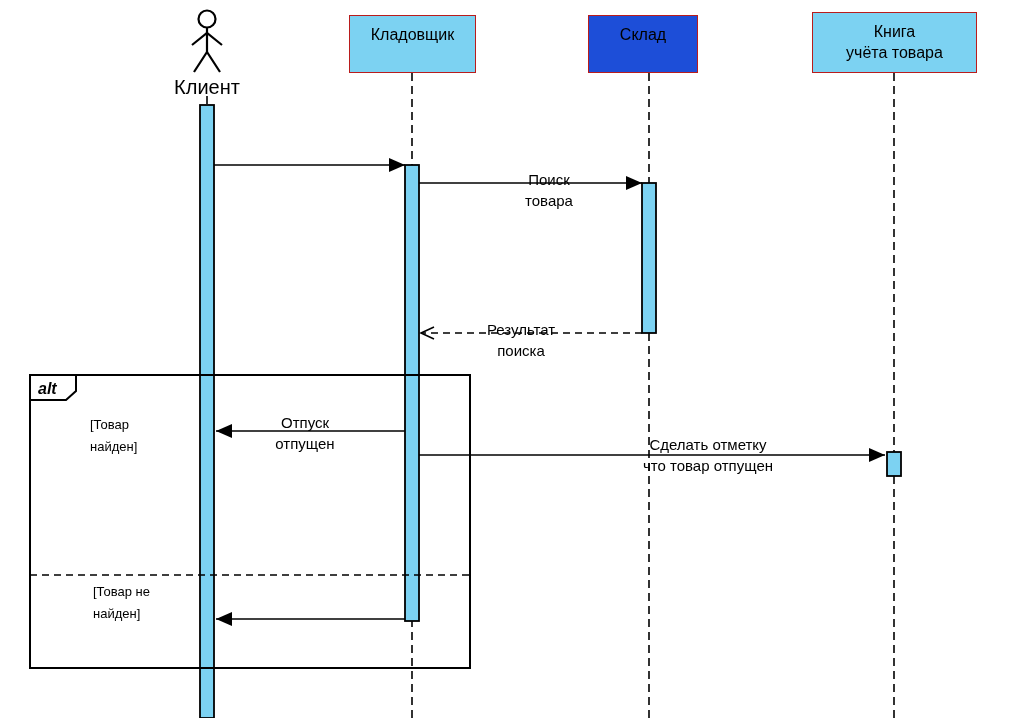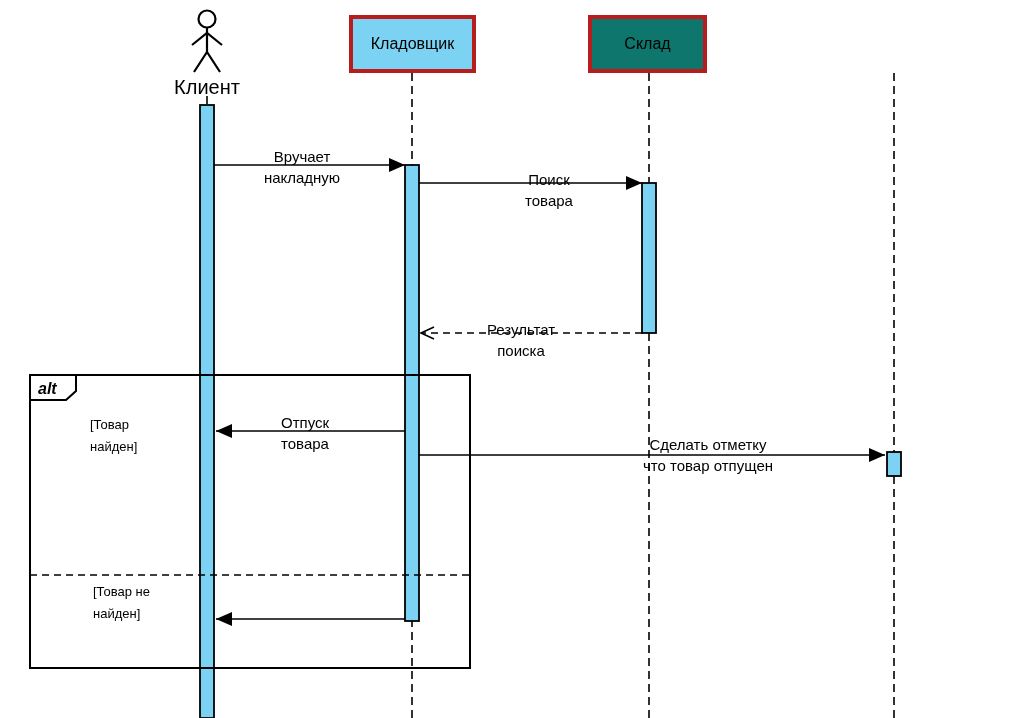--- a/index.html
+++ b/index.html
@@ -21,25 +21,25 @@
   .msg-line.dashed { stroke-dasharray: 7 5; }
   .frame { fill: none; stroke: #000; stroke-width: 2; }
   .frame-tab { fill: #fff; stroke: #000; stroke-width: 2; }
   .frame-divider { stroke: #000; stroke-width: 1.6; stroke-dasharray: 7 5; }
   .actor-stroke { stroke: #000; stroke-width: 2.2; fill: none; }
   .actor-head { fill: #fff; stroke: #000; stroke-width: 2.2; }
 
   
   .head-box {
     position: absolute;
-    border: 4px solid #b91c1c;
+    border: 1px solid #b91c1c;
     display: flex;
     justify-content: center;
     align-items: flex-start;
-    padding-top: 14px;
+    padding-top: 8px;
     text-align: center;
     font-size: 16px;
     line-height: 21px;
     white-space: pre-line;
   }
   .label {
     position: absolute;
     transform: translate(-50%, -50%);
     text-align: center;
     font-size: 15px;
@@ -101,36 +101,36 @@
     <g>
       <circle class="actor-head" cx="207" cy="19" r="8.5"></circle>
       <line class="actor-stroke" x1="207" y1="27.5" x2="207" y2="52"></line>
       <path class="actor-stroke" d="M192,45 L207,33 L222,45"></path>
       <path class="actor-stroke" d="M194,72 L207,52 L220,72"></path>
     </g>
   </svg>
 
   <div class="head-box" style="left: 349px; top: 15px; width: 127px; height: 58px; background-color: rgb(124, 210, 242);">Кладовщик</div>
 
-  <div class="head-box" style="left: 588px; top: 15px; width: 119px; height: 58px; background-color: #0f766e;">Склад</div>
+  <div class="head-box" style="left: 588px; top: 15px; width: 110px; height: 58px; background-color: #1d4ed8;">Склад</div>
 
+  <div class="head-box" style="left: 812px; top: 12px; width: 165px; height: 61px; background-color: rgb(124, 210, 242);">Книга
+учёта товара</div>
 
   <div class="label" style="left:207px; top:87px; font-size:20px;">Клиент</div>
 
-  <div class="label" style="left:302px; top:167px;">Вручает
-накладную</div>
 
   <div class="label" style="left:549px; top:190px;">Поиск
 товара</div>
 
   <div class="label" style="left:521px; top:340px;text-align:center;">Результат
 поиска</div>
 
   <div class="label" style="left:305px; top:433px;">Отпуск
-товара</div>
+отпущен</div>
 
   <div class="label" style="left:708px; top:455px;">Сделать отметку
 что товар отпущен</div>
 
 
   <div class="alt-op" style="left:38px; top:380px;">alt</div>
 
   <div class="label-left" style="left:90px; top:436px;">[Товар
 найден]</div>
 

